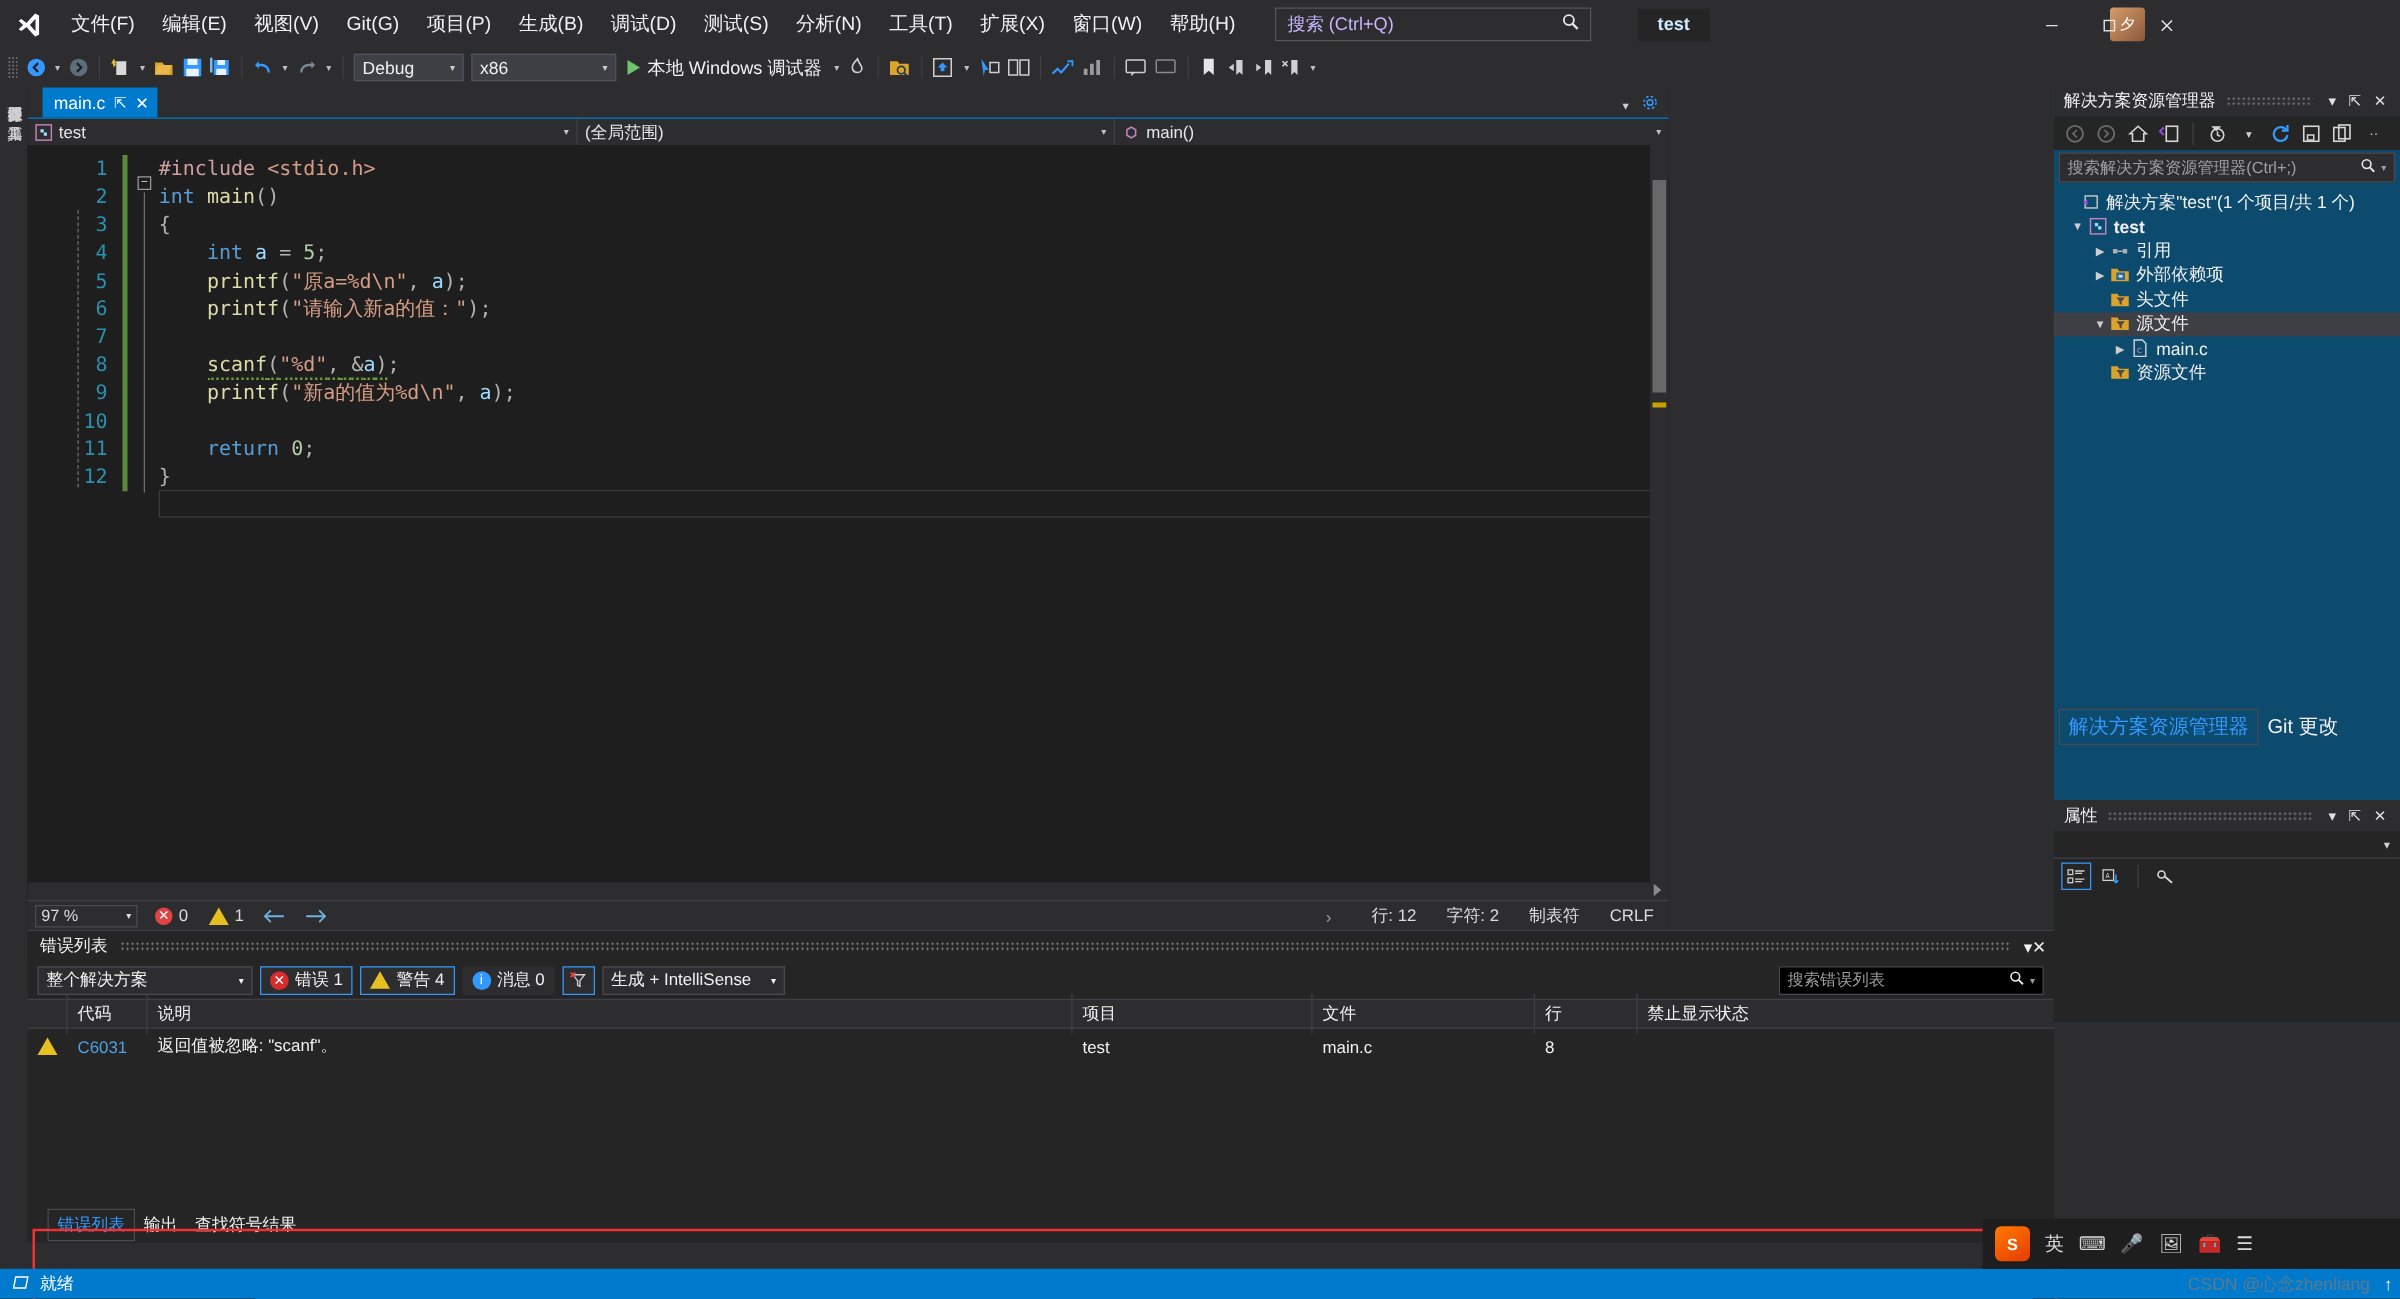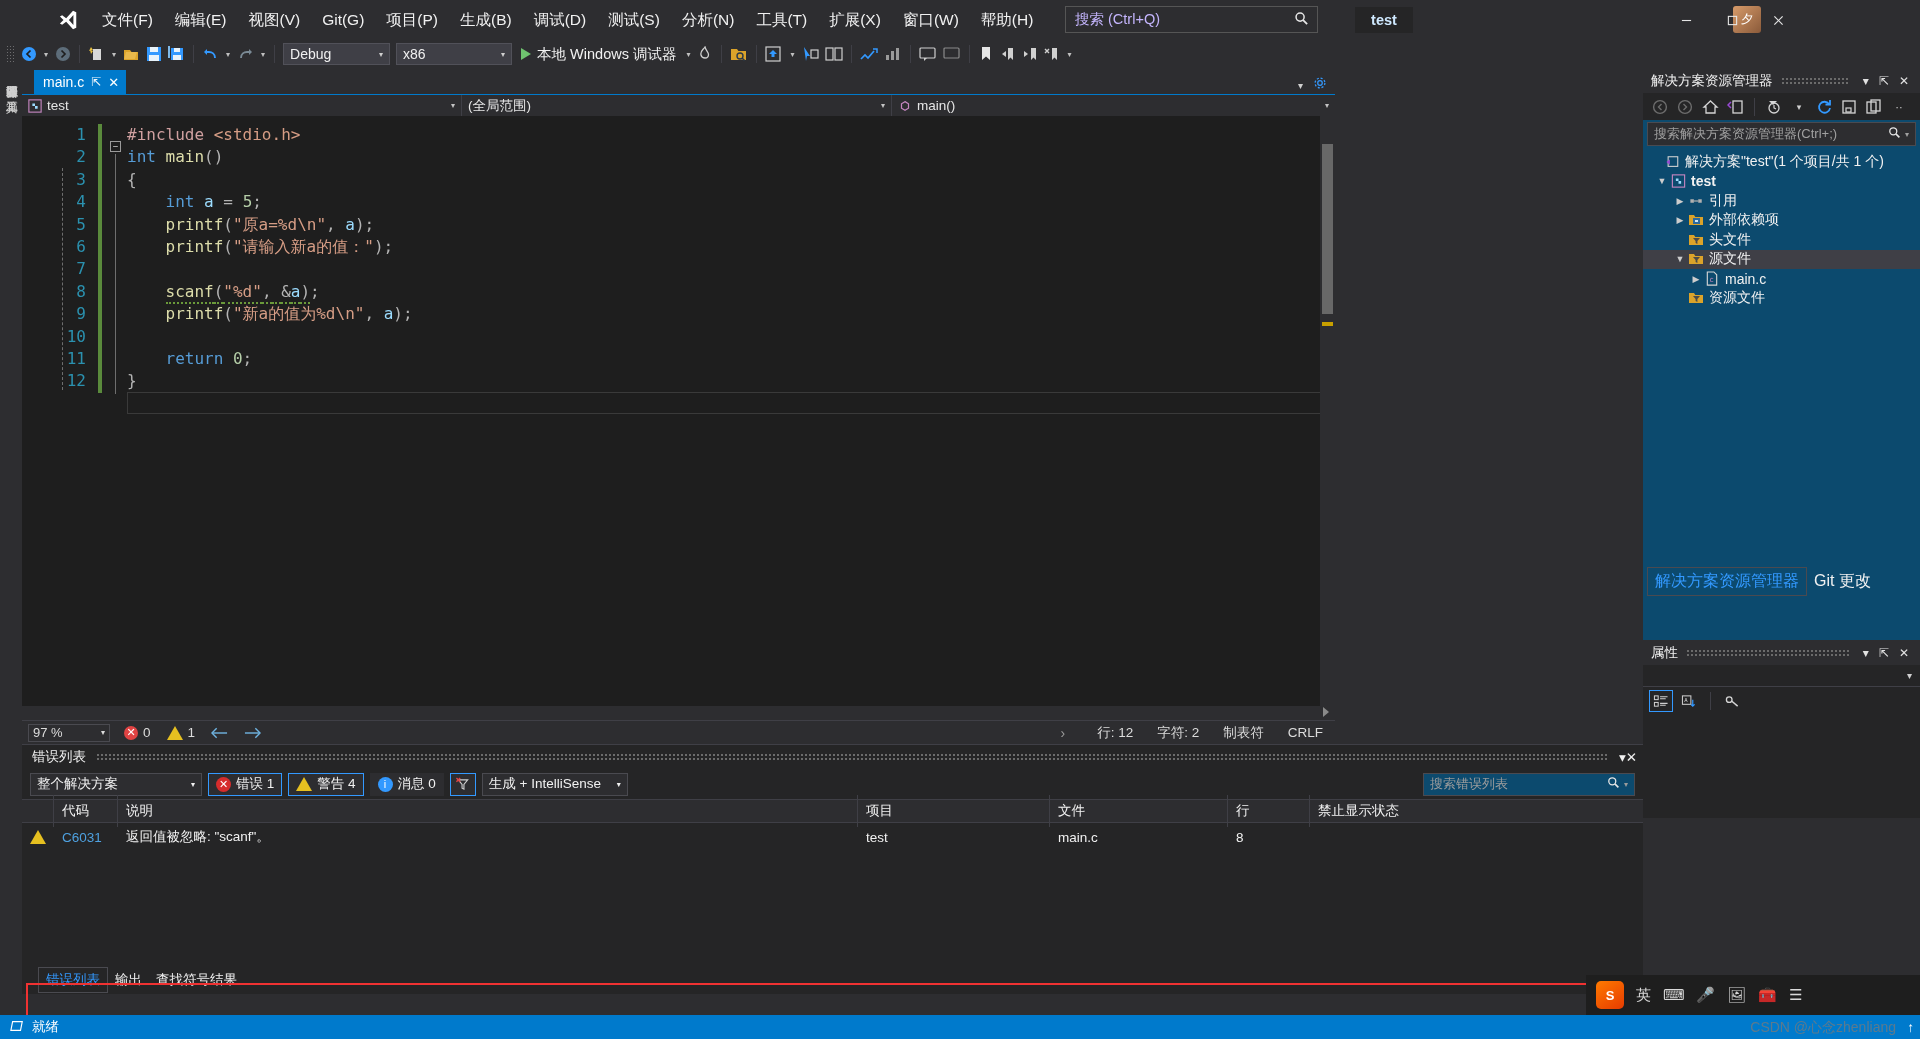--- a/index.html
+++ b/index.html
@@ -8,21 +8,21 @@
     background: #1e1e1e;
     font-family: "Liberation Sans", sans-serif;
     color: #f1f1f1;
     overflow: hidden;
   }
   .app { position: relative; width: 1920px; height: 1039px; background:#2d2d30; }
 
   
   .titlebar{
     position:absolute; top:0; left:0; width:1756px; height:40px;
-    background:#2d2d30; display:flex; align-items:flex-start;margin-left:45px;
+    background:#2d2d30; display:flex; align-items:flex-start;
   }
   .vslogo{ width:46px; height:40px; display:flex; align-items:center; justify-content:center; }
   .vslogo svg{ width:22px; height:22px; }
   .menu{ display:flex; align-items:center; height:40px; }
   .menu-item{
     font-size:15.5px; color:#f1f1f1; padding:4px 11px; line-height:20px;
     white-space:nowrap; cursor:default;
   }
   .searchbox{
     position:absolute; left:1020px; top:6px; width:253px; height:27px;
@@ -199,21 +199,21 @@
   .errtools{ height:30px; display:flex; align-items:center; gap:6px; padding:0 8px; }
   .scopecombo{ width:172px; height:23px; background:#2d2d30; border:1px solid #4a4a50;
      display:flex; align-items:center; font-size:13.5px; padding:0 6px; }
   .scopecombo .cv{ margin-left:auto; font-size:8px; }
   .togbtn{ height:23px; display:flex; align-items:center; gap:5px; padding:0 7px;
      border:1px solid #3399ff; font-size:13.5px; background:#2d2d30; }
   .filtbtn{ width:26px;height:23px; border:1px solid #3399ff; display:flex; align-items:center; justify-content:center; background:#2d2d30;}
   .buildcombo{ width:146px; height:23px; background:#2d2d30; border:1px solid #4a4a50;
      display:flex; align-items:center; font-size:13.5px; padding:0 6px; }
   .buildcombo .cv{ margin-left:auto; font-size:8px; }
-  .errsearch{ margin-left:auto; width:212px; height:23px; background:#0c4a6e; border:1px solid #4a4a50;
+  .errsearch{ margin-left:auto; width:212px; height:23px; background:#000000; border:1px solid #4a4a50;
      display:flex; align-items:center; font-size:13px; color:#9b9b9b; padding:0 6px;}
   .errsearch .mg{ margin-left:auto; color:#e0e0e0; }
 
   .errtable{ width:100%; font-size:13.5px; }
   .thead{ height:24px; display:flex; align-items:center; background:#2d2d30;
      border-top:1px solid #3f3f46; border-bottom:1px solid #3f3f46; color:#f1f1f1; }
   .th{ padding:16px 8px; border-right:1px solid #3f3f46; height:24px; display:flex; align-items:center; }
   .c-ico{ width:32px; }
   .c-code{ width:64px; }
   .c-desc{ width:740px; }
@@ -375,21 +375,21 @@
     <div class="tb-caret">▾</div>
     <div class="tb-btn">
       <svg width="17" height="16" viewBox="0 0 17 16">
           <path d="M4 12c0-4 3-6 6-6h4" fill="none" stroke="#7a8a95" stroke-width="1.9"></path>
           <path d="M12 3l3 3-3 3z" fill="#7a8a95"></path>
         </svg>
     </div>
     <div class="tb-caret">▾</div>
     <div class="tb-sep"></div>
 
-    <div class="combo" style="width:107px">
+    <div class="combo" style="width:88px">
       <div class="txt">Debug</div>
       <div class="cv">▾</div>
     </div>
     <div class="combo" style="width:116px">
       <div class="txt">x86</div>
       <div class="cv">▾</div>
     </div>
 
     <div class="run-btn">
       <div class="run-tri"></div>

